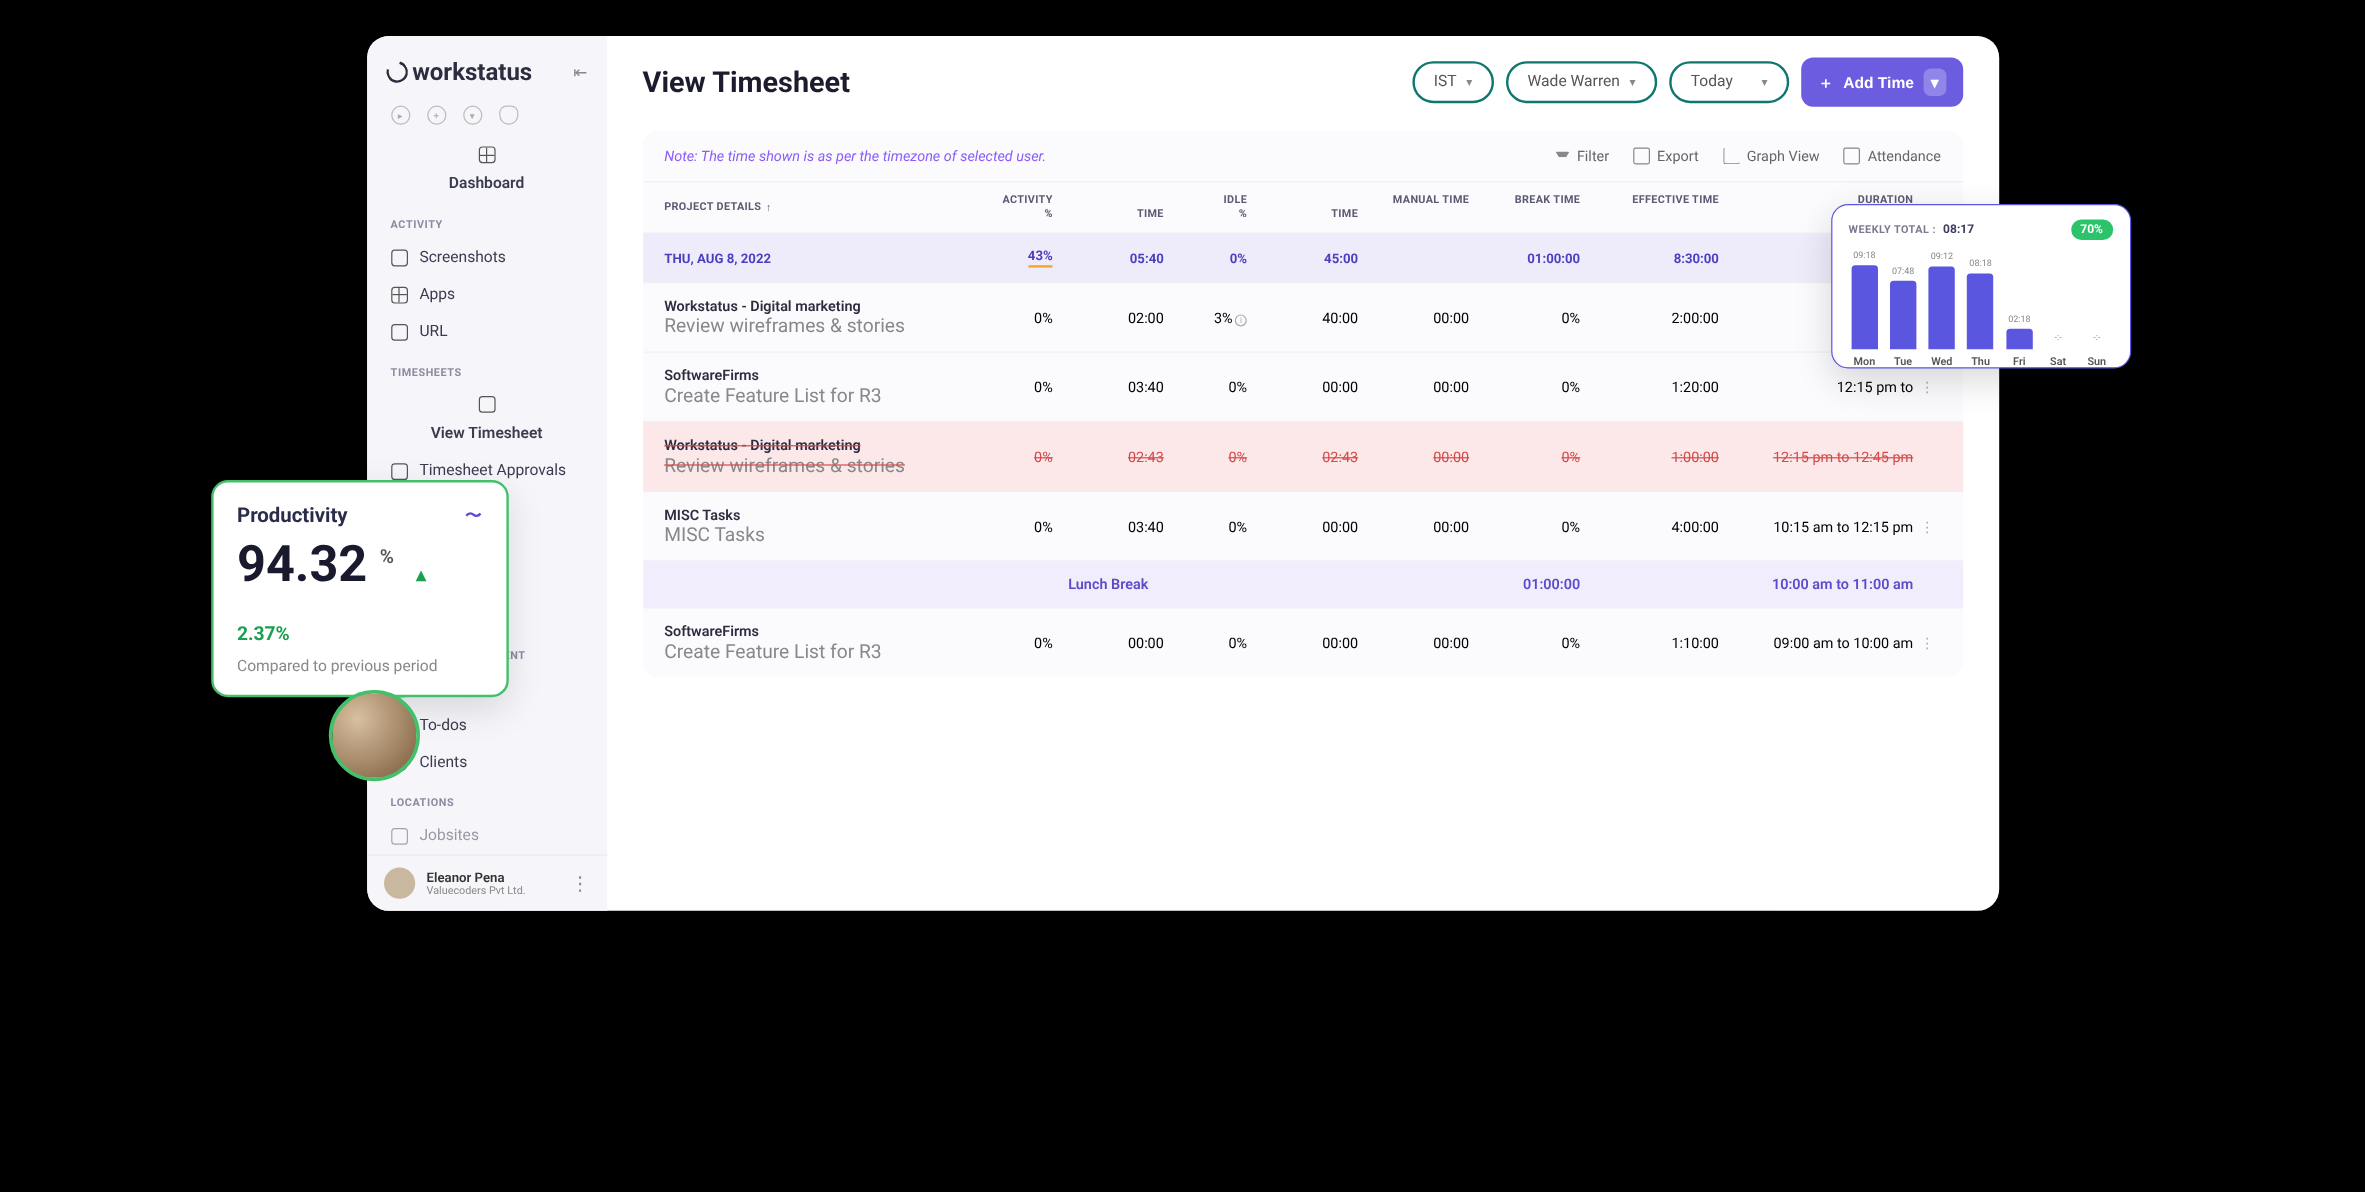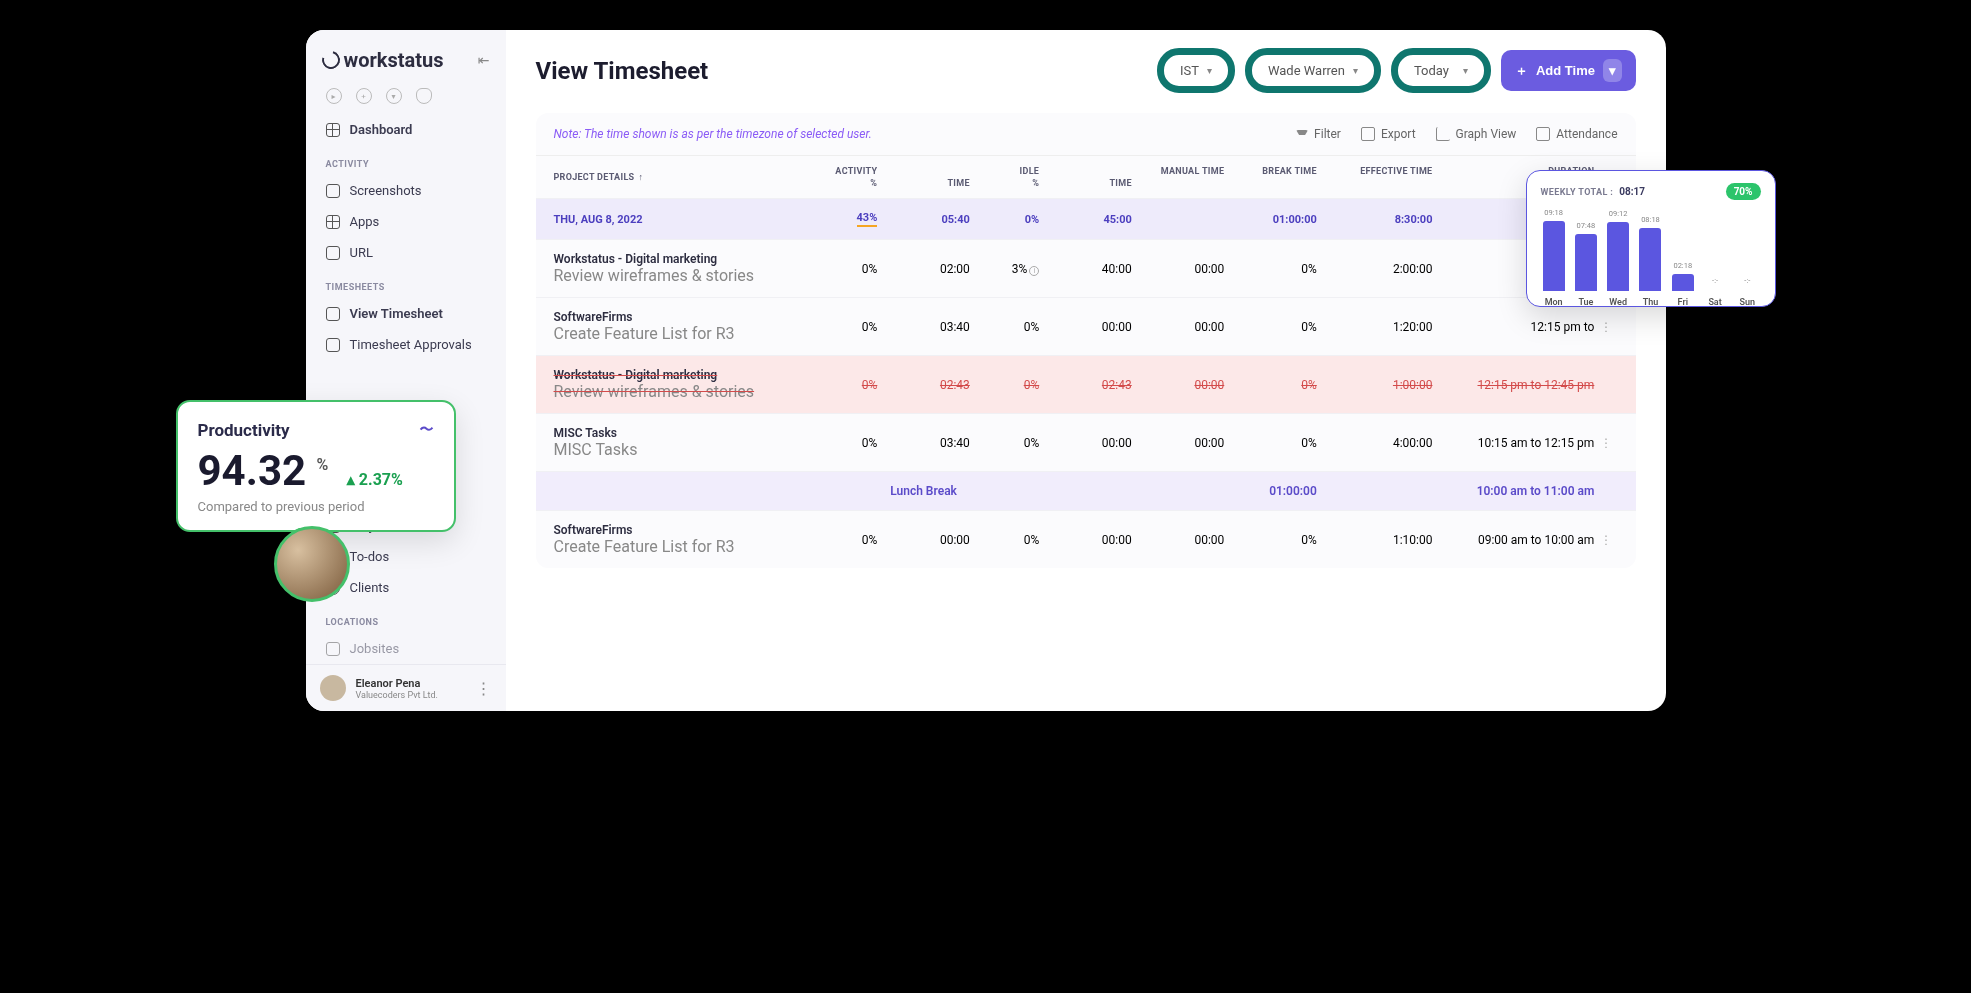--- a/index.html
+++ b/index.html
@@ -6,34 +6,34 @@
 body { font-family: -apple-system, BlinkMacSystemFont, "Segoe UI", Roboto, sans-serif; background: #000; display: flex; justify-content: center; align-items: flex-start; padding: 30px; }
 .app-window { width: 1360px; background: #fff; border-radius: 18px; display: flex; position: relative; box-shadow: 0 20px 60px rgba(0,0,0,0.3); overflow: visible; }
 .sidebar { width: 200px; background: #f6f6fa; border-radius: 18px 0 0 18px; padding: 18px 0 0 0; display: flex; flex-direction: column; }
 .logo-row { display: flex; align-items: center; justify-content: space-between; padding: 0 16px; }
 .logo { font-size: 20px; font-weight: 700; color: #2d2d40; display: flex; align-items: center; gap: 4px; }
 .logo-spinner { width: 18px; height: 18px; border: 2.5px solid #2d2d40; border-radius: 50%; border-top-color: transparent; transform: rotate(-30deg); }
 .collapse-icon { color: #888; font-size: 14px; cursor: pointer; }
 .quick-icons { display: flex; gap: 14px; padding: 16px 20px 10px; color: #aaa; }
 .quick-icons span { width: 16px; height: 16px; border: 1.5px solid #bbb; border-radius: 50%; display: inline-flex; align-items: center; justify-content: center; font-size: 8px; }
 .nav-item { display: flex; align-items: center; gap: 10px; padding: 8px 20px; font-size: 13px; color: #3b3b50; cursor: pointer; }
-.nav-item.active { font-weight: 600; }
+.nav-item.active { font-weight: 600; flex-direction: column; }
 .nav-item .nicon { width: 14px; height: 14px; border: 1.5px solid #555; border-radius: 3px; flex-shrink: 0; }
 .nav-item .nicon.grid { background: linear-gradient(#555,#555) center/1px 100% no-repeat, linear-gradient(#555,#555) center/100% 1px no-repeat; }
 .nav-section { font-size: 9px; font-weight: 700; letter-spacing: 0.5px; color: #8a8aa0; padding: 14px 20px 6px; text-transform: uppercase; }
 .user-footer { margin-top: auto; padding: 10px 14px; display: flex; align-items: center; gap: 10px; border-top: 1px solid #e8e8ef; }
 .avatar-small { width: 26px; height: 26px; border-radius: 50%; background: #c8b8a0; }
 .user-name { font-size: 11px; font-weight: 600; color: #333; }
 .user-org { font-size: 9px; color: #888; }
 .user-menu { margin-left: auto; color: #888; cursor: pointer; }
 
 .main { flex: 1; padding: 18px 30px 40px; border-radius: 0 18px 18px 0; }
 .page-header { display: flex; align-items: center; gap: 10px; margin-bottom: 20px; }
 .page-title { font-size: 24px; font-weight: 700; color: #1c1c2e; margin-right: auto; }
-.pill { border: 7px solid #0f766e; border-radius: 22px; padding: 8px 16px; font-size: 13px; color: #555; display: flex; align-items: center; gap: 8px; cursor: pointer; background: #fff; }
+.pill { border: 2px solid #0f766e; border-radius: 22px; padding: 8px 16px; font-size: 13px; color: #555; display: flex; align-items: center; gap: 8px; cursor: pointer; background: #fff; }
 .chev { font-size: 10px; color: #888; }
 .add-time-btn { background: #6b5ce0; color: #fff; border: none; border-radius: 10px; padding: 9px 14px; font-size: 13px; font-weight: 600; display: flex; align-items: center; gap: 8px; }
 .add-time-btn .caret { background: rgba(255,255,255,0.25); border-radius: 6px; padding: 4px 6px; }
 
 .table-wrap { background: #fbfbfd; border-radius: 12px; padding: 0; }
 .table-toolbar { display: flex; align-items: center; padding: 14px 18px; gap: 20px; border-bottom: 1px solid #eee; }
 .note { font-size: 12px; font-style: italic; color: #8b5cf6; margin-right: auto; text-align: right; }
 .tool-link { display: flex; align-items: center; gap: 6px; font-size: 12px; color: #666; cursor: pointer; }
 .tool-link svg, .tool-link .ticon { width: 14px; height: 14px; }
 .ticon { border: 1.2px solid #888; border-radius: 2px; }
@@ -49,21 +49,21 @@
 .trow.header-day { background: #eeebfb; color: #4c3fbf; font-weight: 700; font-size: 11px; }
 .trow.header-day .underline { border-bottom: 2px solid #f5a623; display: inline-block; padding-bottom: 1px; }
 .trow.deleted { background: #fce8e8; color: #d34b4b; text-decoration: line-through; }
 .trow.break { background: #f1edfc; color: #5b4bc9; font-weight: 600; }
 .proj-title { font-weight: 600; color: #2d2d40; }
 .proj-sub { font-size: 16px; color: #888; }
 .row-menu { color: #aaa; cursor: pointer; text-align: center; }
 .info-dot { display: inline-block; width: 10px; height: 10px; border: 1px solid #aaa; border-radius: 50%; font-size: 7px; text-align: center; line-height: 9px; color: #aaa; margin-left: 2px; }
 
 
-.prod-card { position: absolute; left: -130px; top: 370px; width: 280px; background: #fff; border: 2px solid #44c06a; border-radius: 14px; padding: 18px 20px 16px; box-shadow: 0 10px 30px rgba(0,0,0,0.12); }
+.prod-card { position: absolute; left: -130px; top: 370px; width: 248px; background: #fff; border: 2px solid #44c06a; border-radius: 14px; padding: 18px 20px 16px; box-shadow: 0 10px 30px rgba(0,0,0,0.12); }
 .prod-title { font-size: 17px; font-weight: 700; color: #2b2b4a; display: flex; justify-content: space-between; align-items: center; }
 .prod-title .spark { color: #5b4bc9; font-size: 14px; }
 .prod-value { font-size: 42px; font-weight: 700; color: #1a1a2e; margin-top: 6px; }
 .prod-value .pct { font-size: 16px; vertical-align: super; color: #555; font-weight: 600; }
 .prod-delta { color: #1aa050; font-weight: 700; font-size: 16px; margin-left: 8px; }
 .prod-compare { color: #888; font-size: 13px; margin-top: 4px; }
 .prod-tail { position: absolute; bottom: -14px; left: 120px; width: 0; height: 0; border-left: 12px solid transparent; border-right: 12px solid transparent; border-top: 16px solid #44c06a; }
 .prod-tail::after { content:""; position:absolute; top:-18px; left:-10px; border-left: 10px solid transparent; border-right: 10px solid transparent; border-top: 14px solid #fff; }
 .prod-avatar { position: absolute; bottom: -72px; left: 96px; width: 76px; height: 76px; border-radius: 50%; border: 3px solid #44c06a; background: radial-gradient(circle at 30% 30%, #d8c0a0, #7a5a3a); }
 

